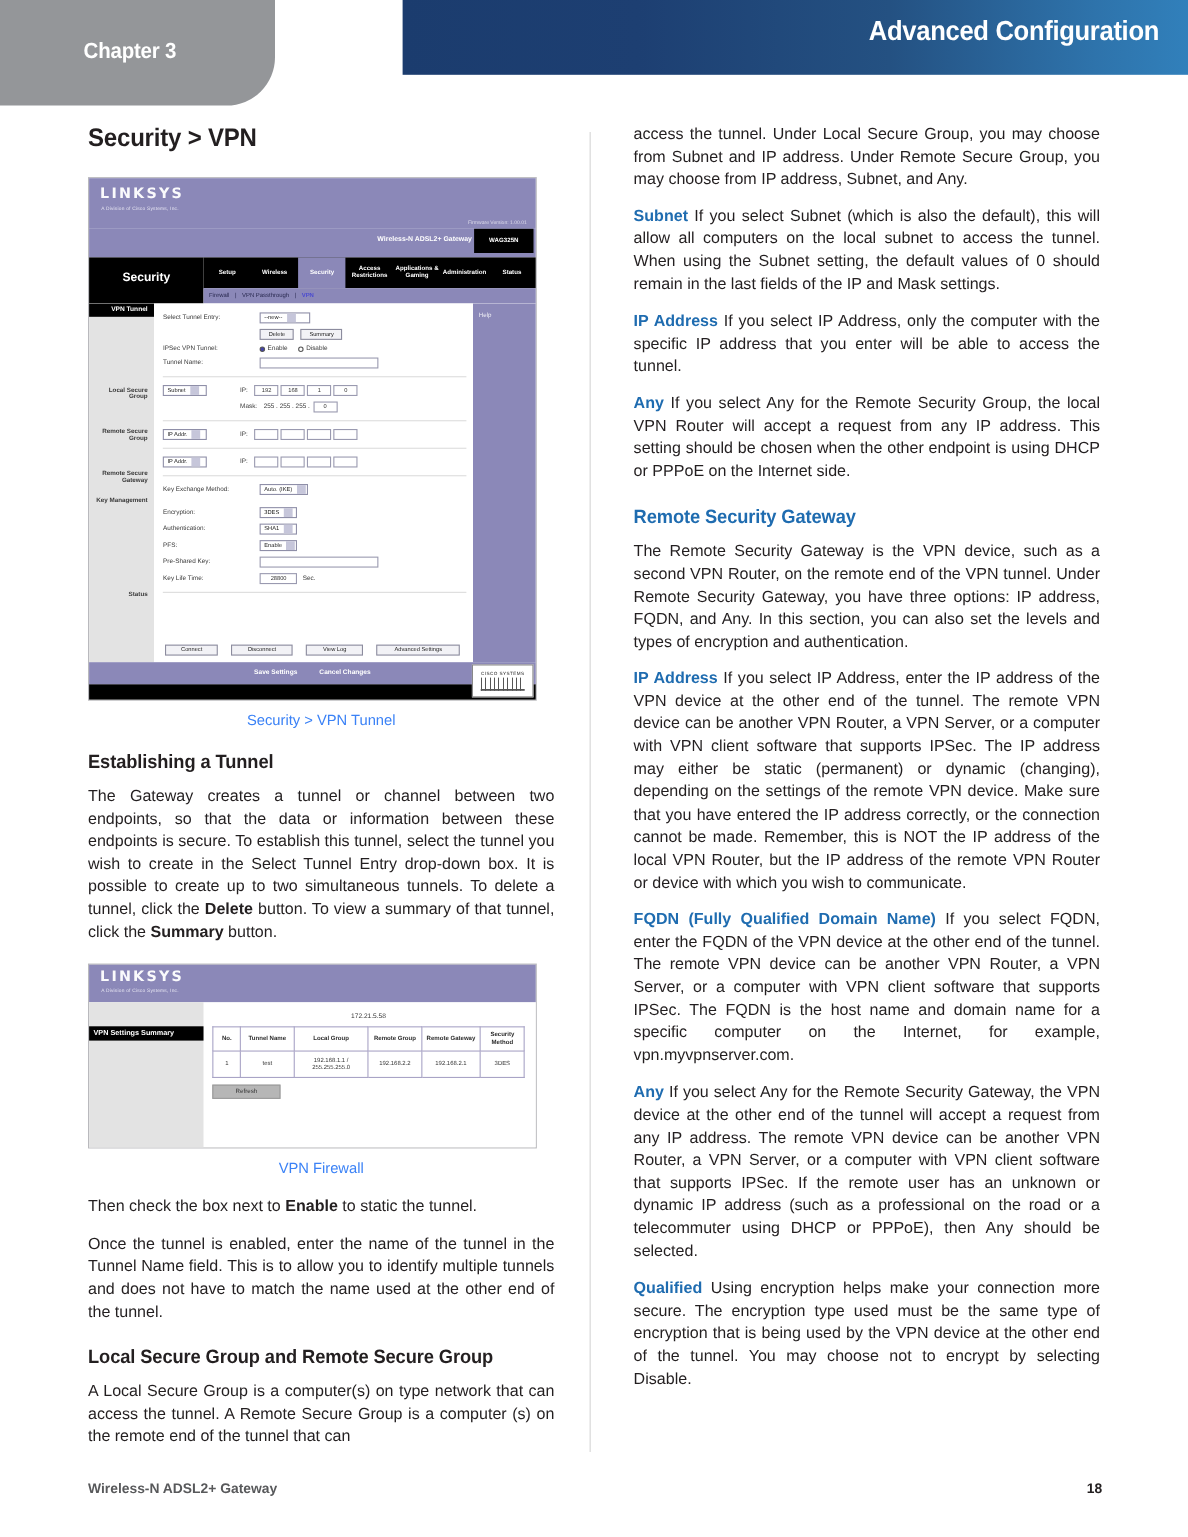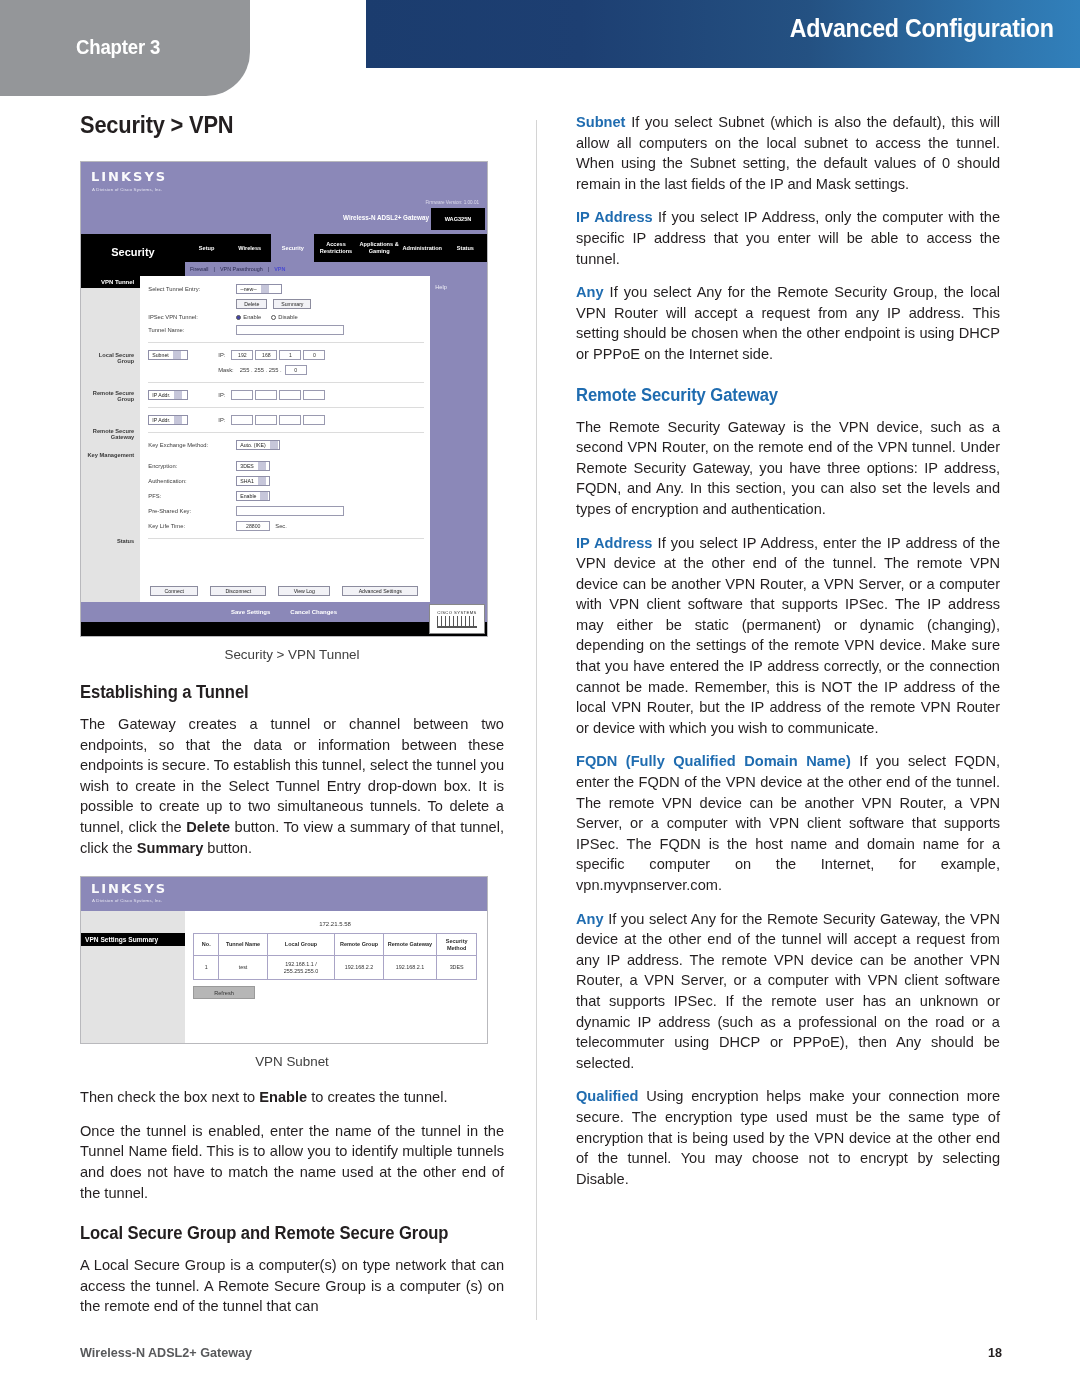--- a/index.html
+++ b/index.html
@@ -65,21 +65,21 @@
     transform:scaleX(0.95); transform-origin:left center;
   }
   p.body {
     font-size:14.6px; line-height:20.6px; margin:0 0 13px 0;
     text-align:justify; color:#231f20;
   }
   .lead { color:#1f6cb0; font-weight:bold; }
   .bold { font-weight:bold; }
 
   .figure-caption {
-    font-size:13.4px; color:#404040; text-align:center;
+    font-size:13.4px; color:#3b82f6; text-align:center;
     margin:10px 0 0 0;
   }
 
   
   .shot {
     width:408px; border:1px solid #b9b9bd; background:#ffffff;
     position:relative;
   }
   .shot-top {
     background:#8b88b8; height:46px; position:relative;
@@ -470,33 +470,34 @@
               <td>192.168.2.1</td>
               <td>3DES</td>
             </tr>
           </tbody>
         </table>
         <div class="refresh-btn">Refresh</div>
       </div>
     </div>
   </div>
 
-  <div class="figure-caption">VPN Subnet</div>
-
-  <p class="body" style="margin-top:18px;"><span>Then check the box next to </span><span class="bold">Enable</span><span> to creates the tunnel.</span></p>
+  <div class="figure-caption">VPN Firewall</div>
+
+  <p class="body" style="margin-top:18px;"><span>Then check the box next to </span><span class="bold">Enable</span><span> to static the tunnel.</span></p>
 
   <p class="body">Once the tunnel is enabled, enter the name of the tunnel in the Tunnel Name field.  This is to allow you to identify multiple tunnels and does not have to match the name used at the other end of the tunnel.</p>
 
   <h2 class="sub-title">Local Secure Group and Remote Secure Group</h2>
 
   <p class="body">A Local Secure Group is a computer(s) on type network that can access the tunnel. A Remote Secure Group is a computer (s) on the remote end of the tunnel that can</p>
 </div>
 
 <div class="col col-right">
 
+  <p class="body">access the tunnel. Under Local Secure Group, you may choose from Subnet and IP address. Under Remote Secure Group, you may choose from IP address, Subnet, and Any.</p>
 
   <p class="body"><span class="lead">Subnet</span><span> If you select Subnet (which is also the default), this will allow all computers on the local subnet to access the tunnel. When using the Subnet setting, the default values of 0 should remain in the last fields of the IP and Mask settings.</span></p>
 
   <p class="body"><span class="lead">IP Address</span><span> If you select IP Address, only the computer with the specific IP address that you enter will be able to access the tunnel.</span></p>
 
   <p class="body"><span class="lead">Any</span><span> If you select Any for the Remote Security Group, the local VPN Router will accept a request from any IP address. This setting should be chosen when the other endpoint is using DHCP or PPPoE on the Internet side.</span></p>
 
   <h2 class="sub-title-blue">Remote Security Gateway</h2>
 
   <p class="body">The Remote Security Gateway is the VPN device, such as a second VPN Router, on the remote end of the VPN tunnel. Under Remote Security Gateway, you have three options: IP address, FQDN, and Any. In this section, you can also set the levels and types of encryption and authentication.</p>

